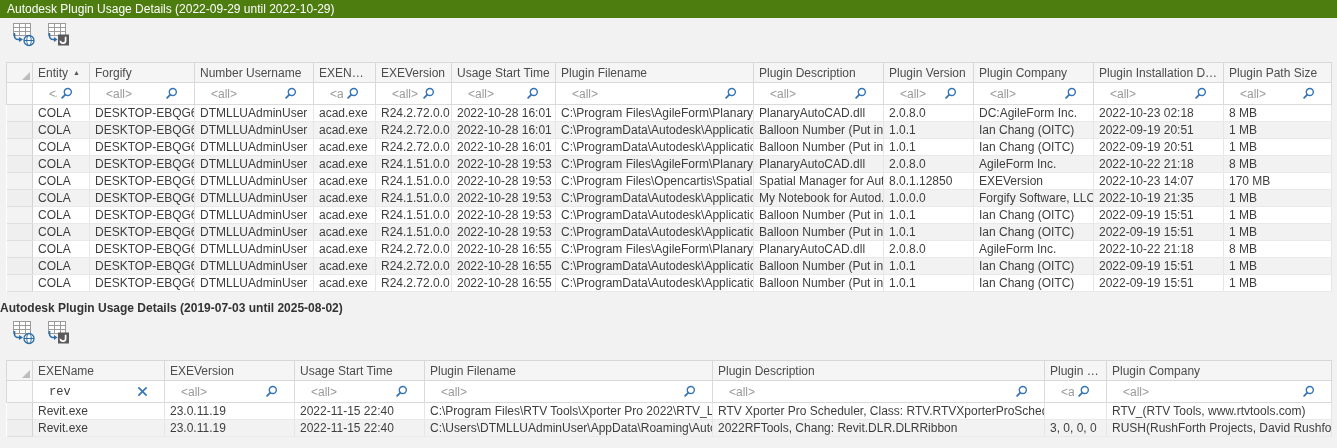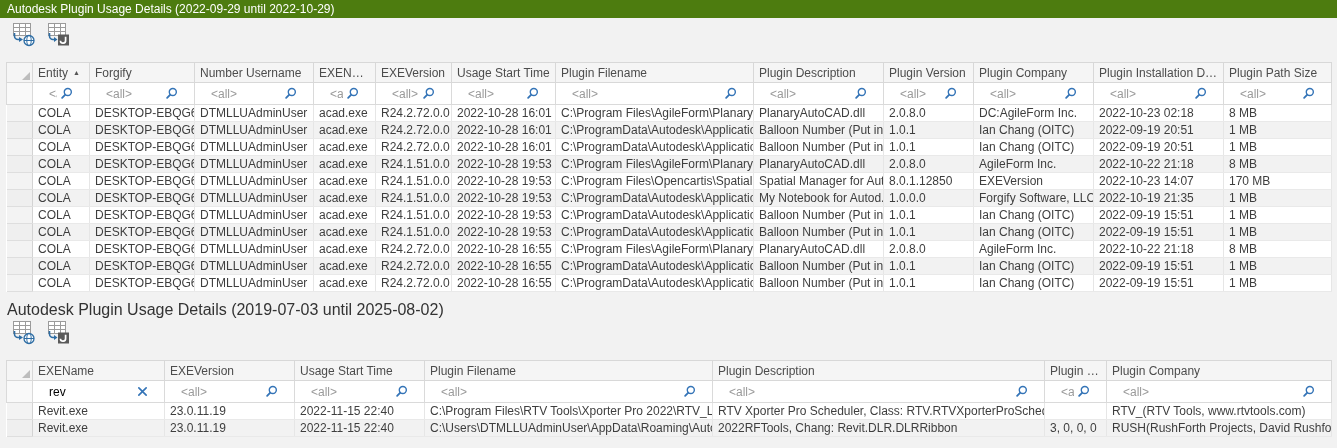--- a/index.html
+++ b/index.html
@@ -15,21 +15,21 @@
     height:18px; line-height:18px;
     padding-left:7px; font-size:12px;
     white-space:nowrap;
   }
   .toolbar { padding:4px 0 2px 9px; display:flex; gap:7px; height:32px; align-items:center; }
   .tool-btn {
     width:28px; height:27px; border:1px solid transparent; background:transparent;
     padding:0; display:flex; align-items:center; justify-content:center; cursor:pointer;
   }
   .subtitle {
-    margin:9px 0 0 7px; font-size:16px; font-weight:normal; color:#333333; height:15px;
+    margin:9px 0 0 0; font-size:12px; font-weight:bold; color:#333333; height:15px;
   }
   table.grid {
     margin:12px 6px 0 6px;
     border-collapse:collapse; table-layout:fixed;
     background:#ffffff; font-size:12px; color:#3e3e3e;
     width:1325px;
   }
   table.grid th {
     background:#f5f5f5; border:1px solid #d8d8d8;
     font-weight:normal; text-align:left; color:#4c4c4c;
@@ -44,21 +44,21 @@
     border-left:8px solid transparent;
     border-bottom:8px solid #bdbdbd;
   }
   tr.filter td {
     background:#ffffff; border:1px solid #dadada;
     padding:1px 16px; height:22px;
   }
   tr.filter td.ind { background:#f9f9f9; text-align:center; }
   .fwrap { display:flex; align-items:center; justify-content:space-between; }
   .fv { color:#9a9a9a; white-space:nowrap; overflow:hidden; }
-  .fv.active { color:#000000; }
+  .fv.active { color:#404040;font-family:Liberation Mono, monospace; }
   .ficon { display:flex; align-items:center; flex:0 0 auto; margin-left:3px; cursor:pointer; }
   tbody td {
     border-right:1px solid #e6e6e6; border-bottom:1px solid #e9e9e9;
     padding:1px 5px; height:17px;
     white-space:nowrap; overflow:hidden;
   }
   tbody td.ind { border-right:1px solid #d3d3d3; border-bottom:1px solid #dedede; }
   tbody tr:nth-child(even) td { background:#f2f2f2; }
   tbody tr:nth-child(even) td.ind { background:#efefef; }
   .sort { font-size:7px; color:#555; margin-left:5px; vertical-align:2px; }

